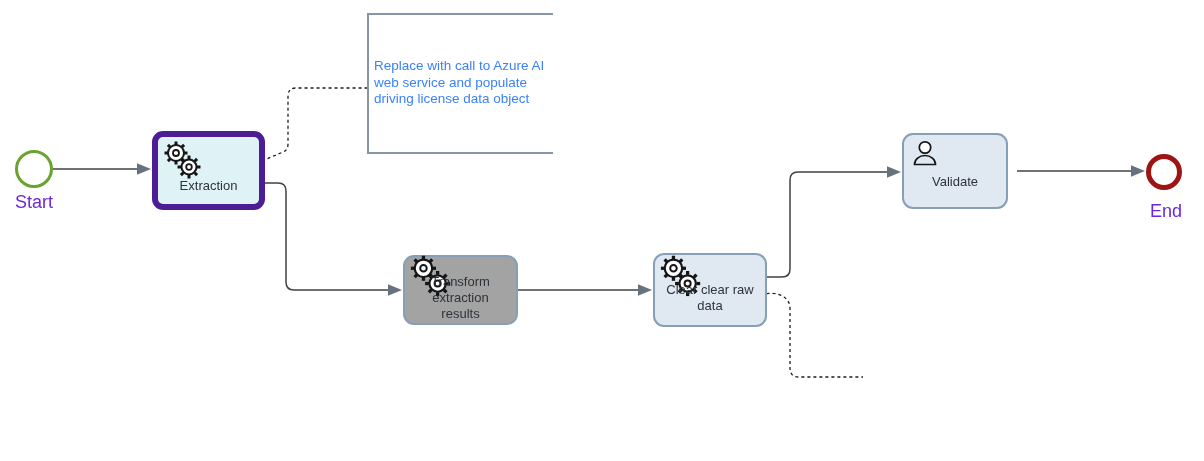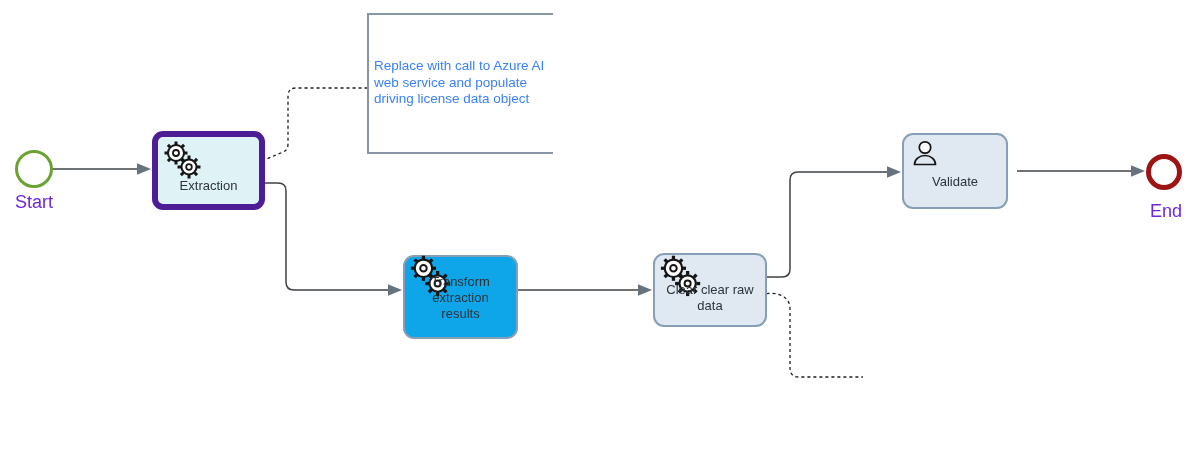--- a/index.html
+++ b/index.html
@@ -11,21 +11,21 @@
   .event{position:absolute;border-radius:50%;background:#ffffff;box-sizing:border-box;}
   .event-start{left:15px;top:150px;width:38px;height:38px;border:3px solid #6aa331;}
   .event-end{left:1146px;top:154px;width:36px;height:36px;border:5px solid #9e1414;}
   .event-label{position:absolute;font-size:18px;color:#6d28d9;text-align:center;white-space:nowrap;}
   .label-start{left:2px;top:192px;width:64px;}
   .label-end{left:1146px;top:195px;width:40px;margin-top:6px;}
 
   
   .task{position:absolute;box-sizing:border-box;border-radius:11px;}
   .task-extraction{left:152px;top:131px;width:113px;height:79px;background:#dff3f7;border:6px solid #4c1d95;}
-  .task-transform{left:403px;top:255px;width:115px;height:84px;background:#0ea5e9;border:2px solid #879fb6;}
+  .task-transform{left:403px;top:255px;width:115px;height:70px;background:#a3a3a3;border:2px solid #879fb6;}
   .task-cleardown{left:653px;top:253px;width:114px;height:74px;background:#e0e8f2;border:2px solid #879fb6;}
   .task-validate{left:902px;top:133px;width:106px;height:76px;background:#e0e8f2;border:2px solid #879fb6;}
   .task-label{position:absolute;left:0;right:0;text-align:center;font-size:13px;line-height:16px;color:#2d333a;}
   .task-extraction .task-label{top:41px;}
   .task-transform .task-label{top:17px;padding:0 14px;}
   .task-cleardown .task-label{top:27px;padding:0 8px;}
   .task-validate .task-label{top:39px;}
   .task-icon{position:absolute;pointer-events:none;}
 
   

